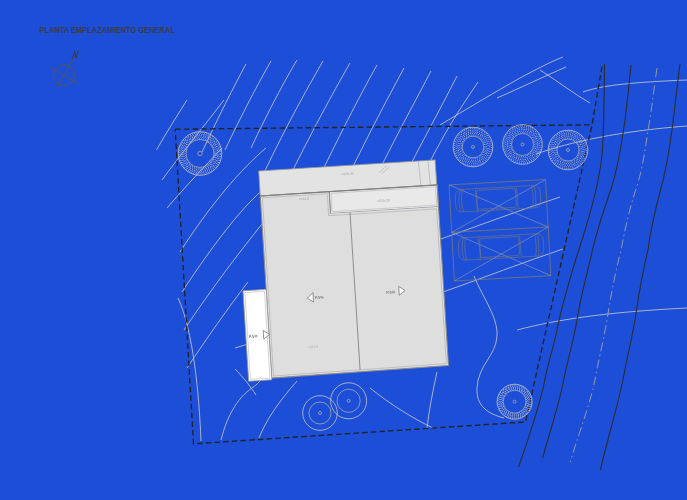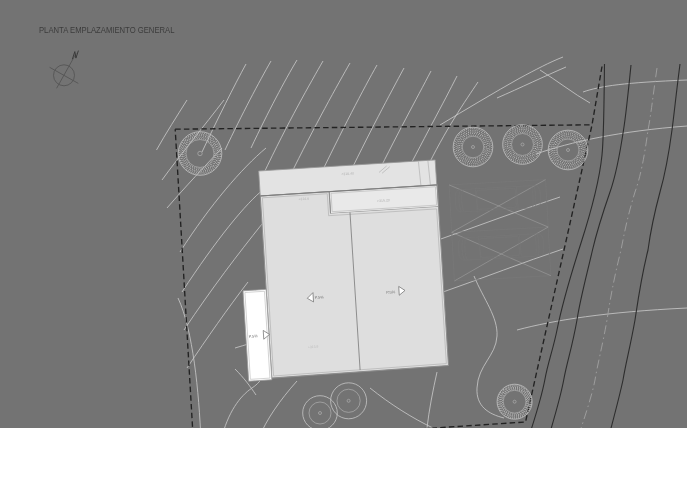--- a/index.html
+++ b/index.html
@@ -1,17 +1,17 @@
 <!DOCTYPE html>
 <html><head>
 <meta charset="utf-8">
 <style>
 html,body{margin:0;padding:0;background:#fff;}
-#page{position:relative;width:687px;height:428px;background:#737373;overflow:hidden;
-font-family:"Liberation Sans",sans-serif;}
+#page{position:relative;width:687px;height:500px;background:#1d4ed8;overflow:hidden;
+font-family:"Liberation Sans",sans-serif;font-weight:bold;}
 svg{position:absolute;left:0;top:0;}
 </style>
 </head>
 <body>
 <div id="page">
 <svg width="687" height="500" viewBox="0 0 687 500">
 
 <text x="39" y="32.8" font-size="9.6" textLength="135.5" lengthAdjust="spacingAndGlyphs" fill="#3c3c3c" font-family="Liberation Sans, sans-serif">PLANTA EMPLAZAMIENTO GENERAL</text>
 
 <g stroke="#555" fill="none" stroke-width="0.9">

